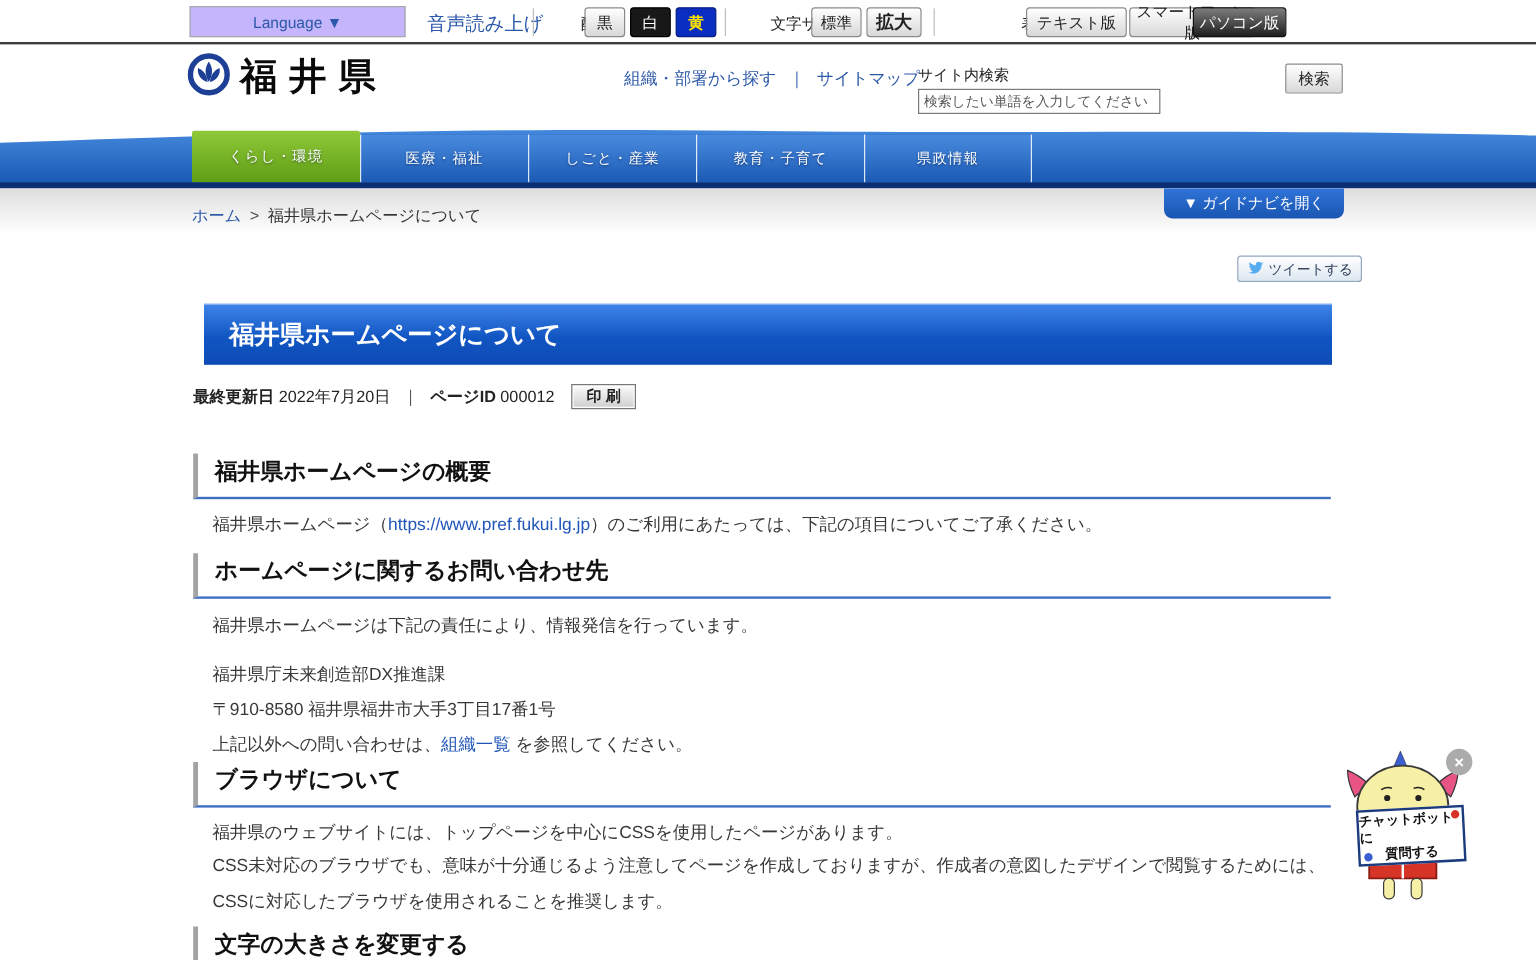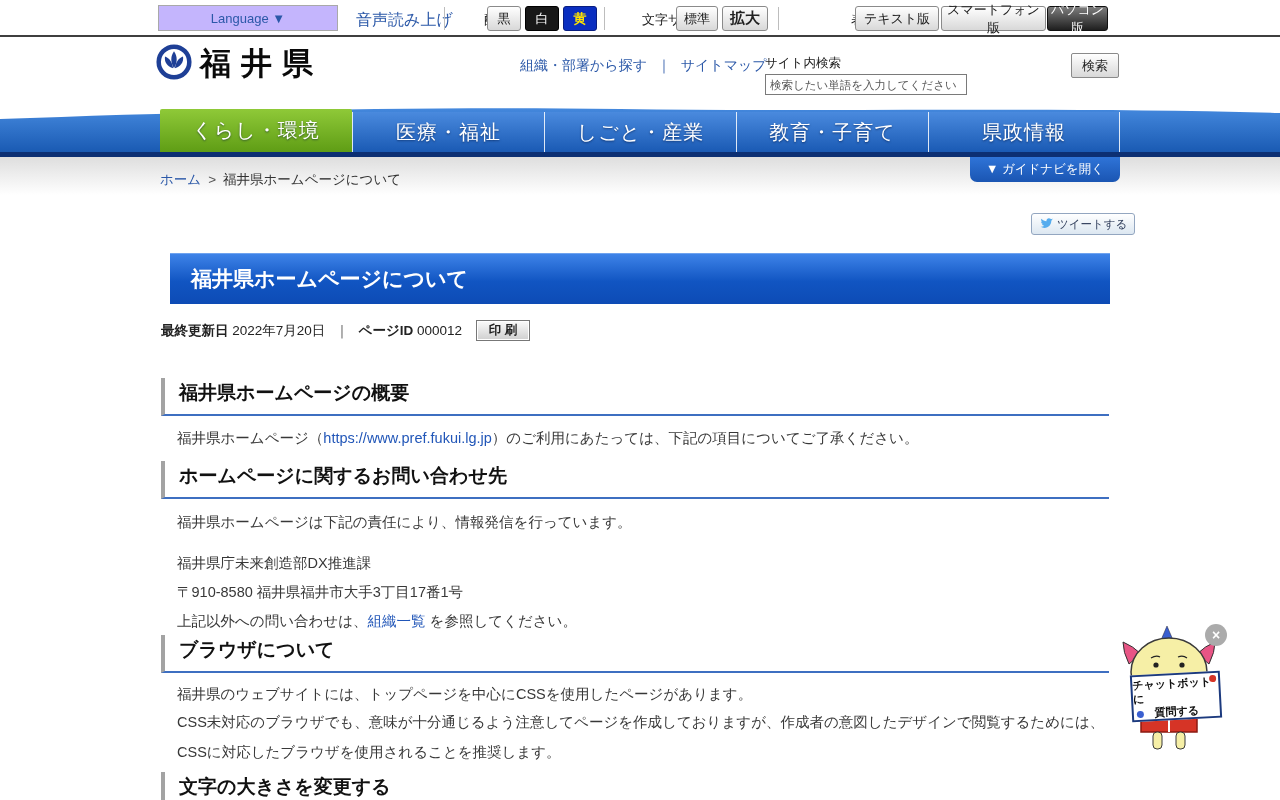--- a/index.html
+++ b/index.html
@@ -33,22 +33,22 @@
   .search-input::placeholder { color:#555; }
   .search-btn { position:absolute; left:1071px; top:14px; width:48px; height:25px; border:1px solid #8a8a8a; border-radius:2px;
                 background:linear-gradient(#fff,#d8d8d8); font-size:13px; color:#222;
                 display:flex; align-items:center; justify-content:center; cursor:pointer; }
 
   
   .nav { position:absolute; top:103px; left:0; width:1280px; height:54px; }
   .nav svg.wave { position:absolute; top:0; left:0; display:block; }
   .nav-strip { position:absolute; bottom:0; left:0; width:100%; height:5px; background:#0c2f73; }
   .tabs { position:absolute; left:160px; bottom:5px; display:flex; align-items:flex-end; }
-  .tab { width:192px; height:40px; display:flex; align-items:center; justify-content:center;
-         color:#fff; font-size:20px; letter-spacing:1px; cursor:pointer;
+  .tab { width:140px; height:40px; display:flex; align-items:center; justify-content:center;
+         color:#fff; font-size:12px; letter-spacing:1px; cursor:pointer;
          background:linear-gradient(#4a8ade,#1a5ab4);
          border-left:1px solid rgba(255,255,255,.85); text-shadow:0 1px 2px rgba(0,20,60,.55); }
   .tab.last { border-right:1px solid rgba(255,255,255,.85); }
   .tab.active { height:43px; border-left:none; border-radius:2px 2px 0 0;
                 background:linear-gradient(#8fc938,#5f9d15); }
 
   
   .crumb-strip { position:absolute; top:157px; left:0; width:1280px; height:38px; background:linear-gradient(#dedede,#ffffff); }
   .breadcrumb { position:absolute; left:160px; top:171px; font-size:13.5px; color:#333; }
   .breadcrumb a { color:#2b58a8; text-decoration:none; cursor:pointer; }
@@ -105,21 +105,21 @@
     <button class="tbtn dark" style="left:525px;width:34px">白</button>
     <button class="tbtn blue" style="left:563px;width:34px">黄</button>
     <span class="tsep" style="left:604px"></span>
     <span class="tool-label" style="left:614px">文字サイズ</span>
     <button class="tbtn" style="left:676px;width:42px">標準</button>
     <button class="tbtn big" style="left:722px;width:46px">拡大</button>
     <span class="tsep" style="left:778px"></span>
     <span class="tool-label" style="left:823px">表示</span>
     <button class="tbtn" style="left:855px;width:84px">テキスト版</button>
     <button class="tbtn" style="left:941px;width:105px">スマートフォン版</button>
-    <button class="tbtn pcdark" style="left:1047px;width:61px">パソコン版</button>
+    <button class="tbtn pcdark" style="left:994px;width:78px">パソコン版</button>
   </div>
 
   <div class="header">
     <svg class="logo-mark" viewBox="0 0 40 40">
       <circle cx="20" cy="20" r="17" fill="none" stroke="#1e3f96" stroke-width="5"></circle>
       <path d="M20,8 C24,14 24,20 20,27 C16,20 16,14 20,8 Z" fill="#1e3f96"></path>
       <path d="M10,14 C15,16 18,20 19,27 C12.5,25.5 9,20 10,14 Z" fill="#1e3f96"></path>
       <path d="M30,14 C25,16 22,20 21,27 C27.5,25.5 31,20 30,14 Z" fill="#1e3f96"></path>
     </svg>
     <div class="site-name">福井県</div>

